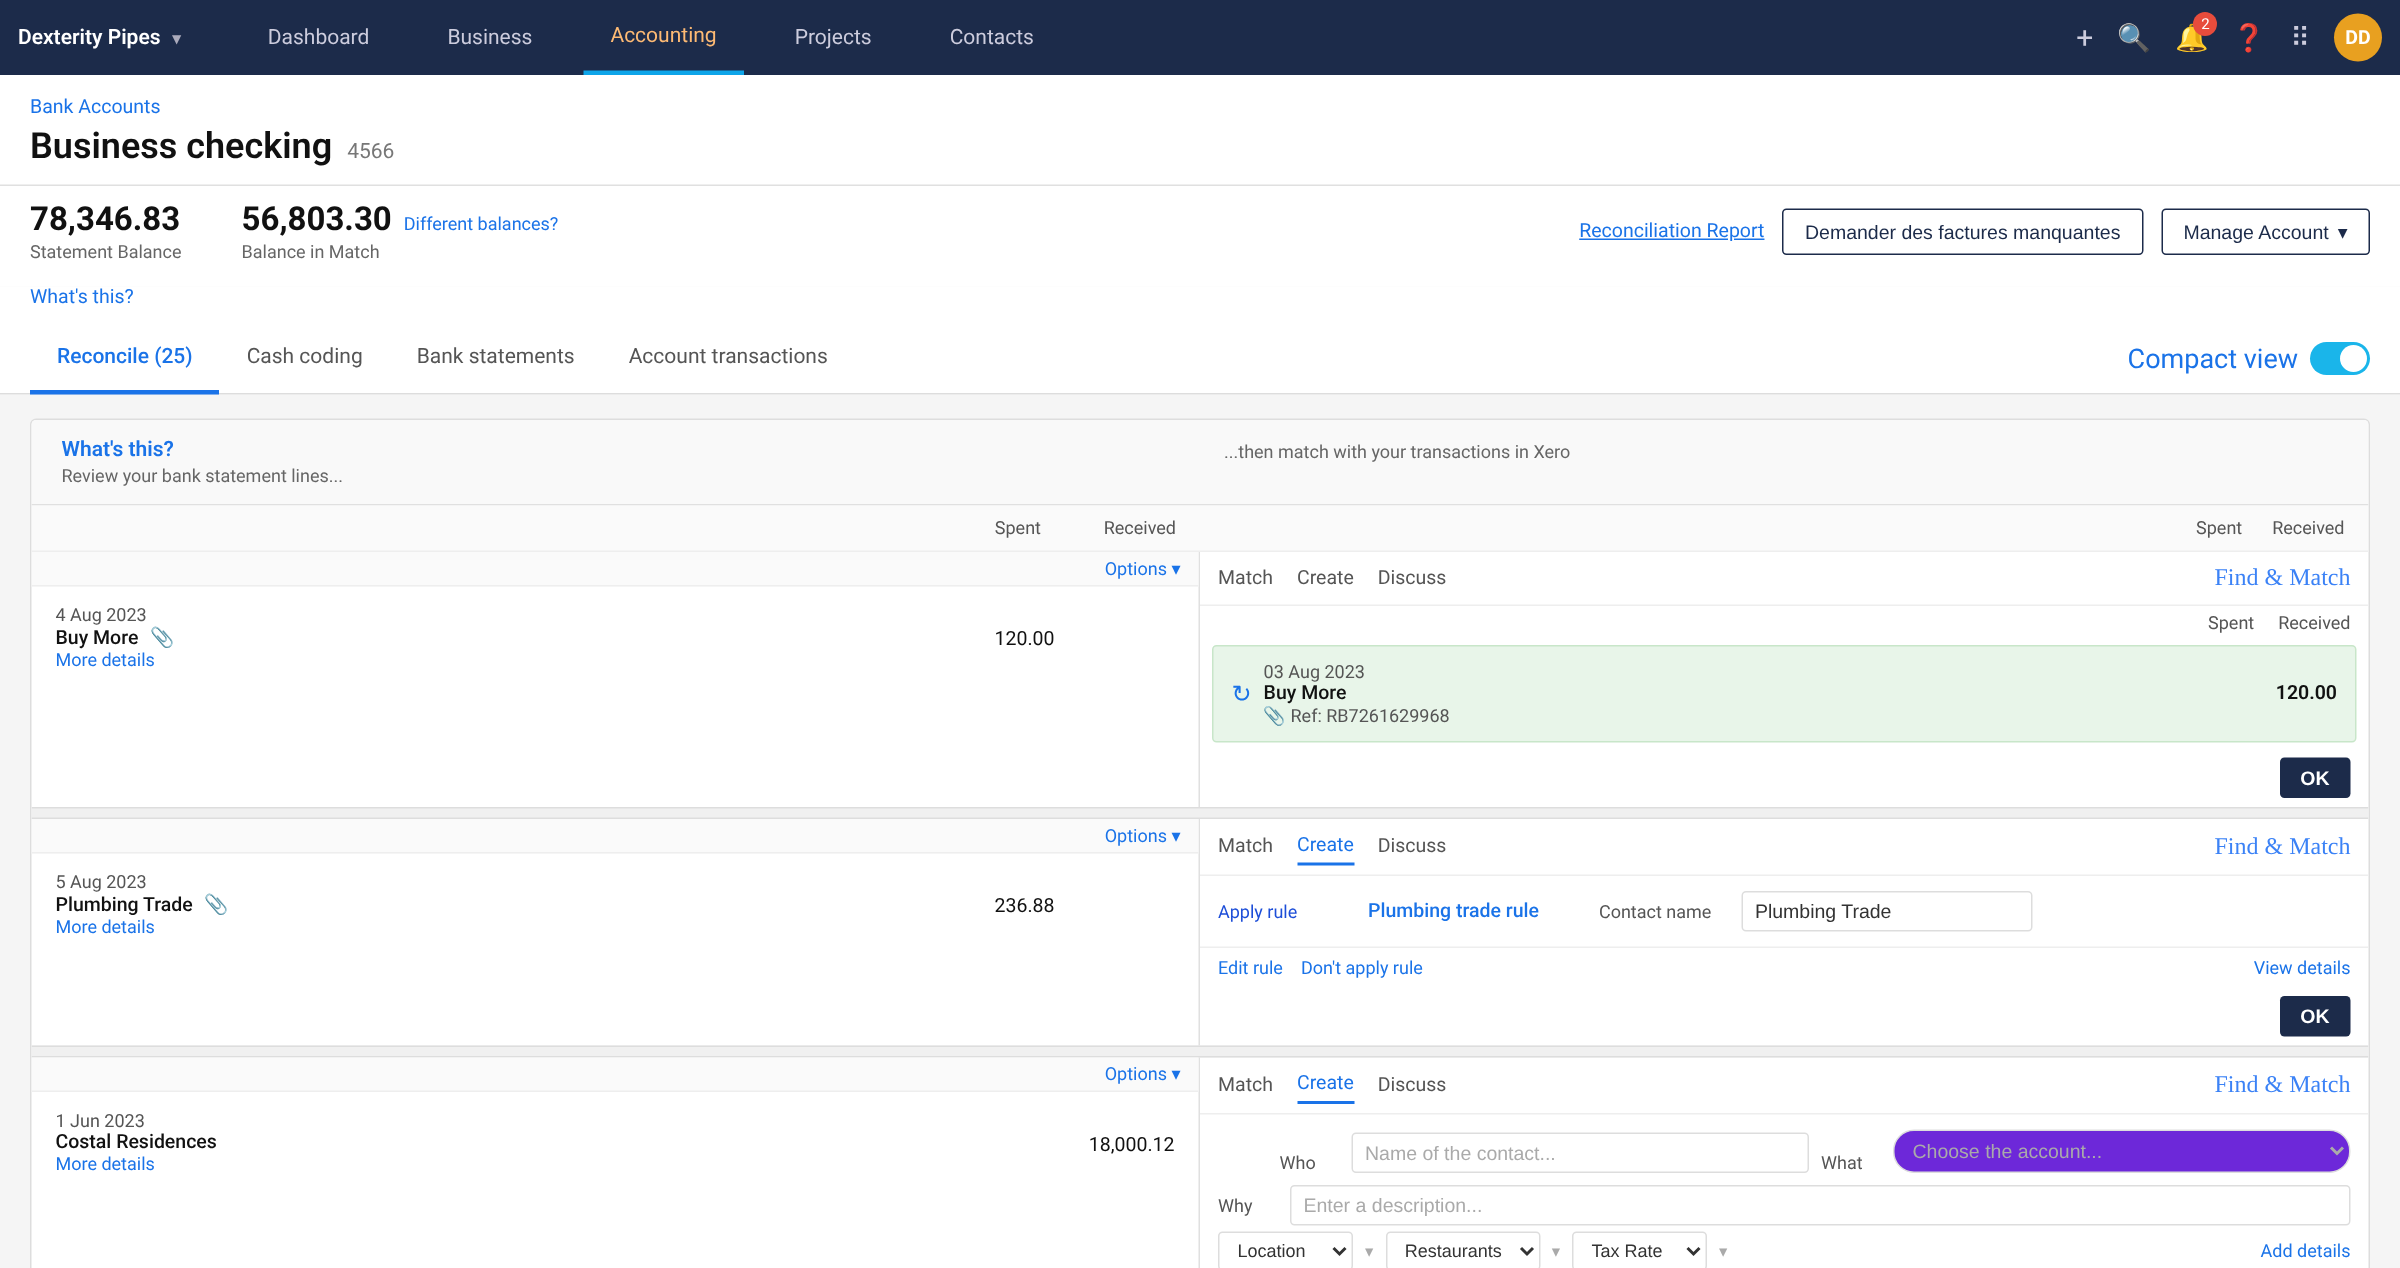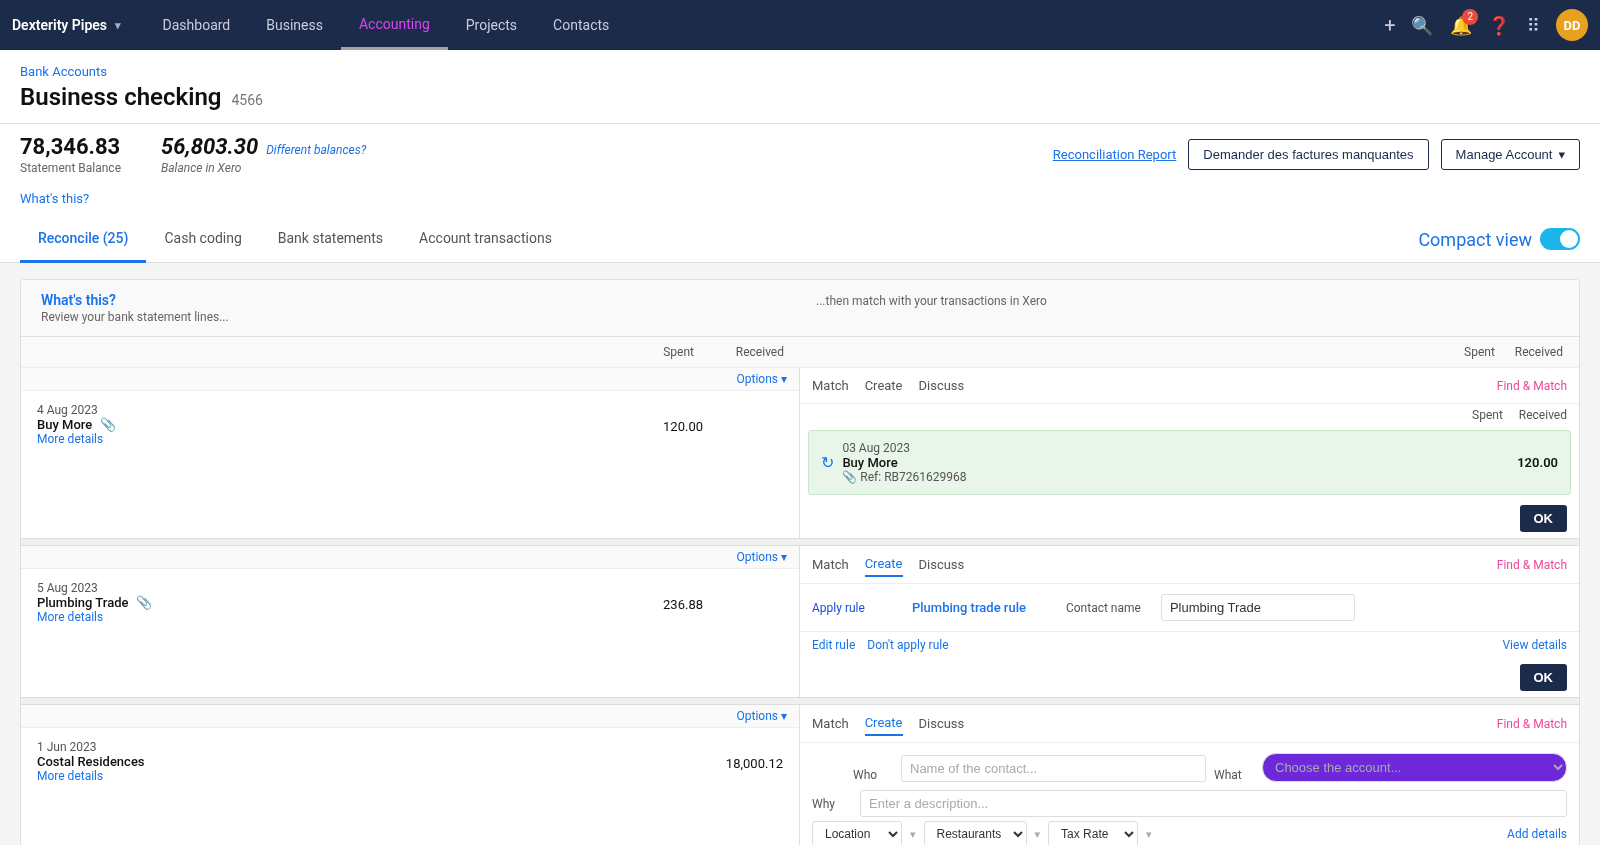--- a/index.html
+++ b/index.html
@@ -1,39 +1,39 @@
 <!DOCTYPE html>
 <html><head>
   <meta charset="utf-8">
   <style>
     * { box-sizing: border-box; margin: 0; padding: 0; }
     body { font-family: -apple-system, BlinkMacSystemFont, 'Segoe UI', Roboto, sans-serif; font-size: 13px; background: #f5f5f5; color: #333; }
 
     
-    .nav { background: #1c2b4a; display: flex; align-items: center; height: 50px; padding: 0 12px; gap: 0; }
+    .nav { background: #1c2b4a; display: flex; align-items: center; height: 50px; padding: 0 12px; gap: 16px; }
     .nav-brand { display: flex; align-items: center; gap: 6px; color: #fff; font-size: 14px; font-weight: 600; padding: 0 12px 0 0; cursor: pointer; white-space: nowrap; }
     .nav-item { color: #ccd; font-size: 14px; padding: 0 18px; height: 50px; display: flex; align-items: center; cursor: pointer; text-decoration: none; }
-    .nav-item.active { color: #d946ef; border-bottom: 3px solid #a3a3a3; }
+    .nav-item.active { color: #fdba74; border-bottom: 3px solid #0ea5e9; }
     .nav-right { margin-left: auto; display: flex; align-items: center; gap: 16px; }
     .nav-icon { color: #ccd; font-size: 18px; cursor: pointer; position: relative; }
     .badge { background: #e74c3c; color: #fff; border-radius: 50%; font-size: 10px; width: 16px; height: 16px; display: flex; align-items: center; justify-content: center; position: absolute; top: -6px; right: -6px; }
     .nav-avatar { width: 32px; height: 32px; background: #e8a020; border-radius: 50%; display: flex; align-items: center; justify-content: center; color: #fff; font-weight: 700; font-size: 13px; cursor: pointer; }
 
     
     .page-header { background: #fff; padding: 14px 20px 0 20px; border-bottom: 1px solid #e0e0e0; }
     .breadcrumb { color: #1a73e8; font-size: 13px; cursor: pointer; margin-bottom: 4px; }
     .page-title-row { display: flex; align-items: baseline; gap: 10px; margin-bottom: 12px; }
     .page-title { font-size: 24px; font-weight: 600; color: #111; }
     .account-number { font-size: 14px; color: #777; }
 
     
     .balance-row { display: flex; align-items: center; gap: 40px; padding: 10px 20px 16px 20px; background: #fff; }
     .balance-item .value { font-size: 22px; font-weight: 700; color: #111; }
     .balance-item .label { font-size: 12px; color: #666; margin-top: 2px; }
-    .balance-sep { display: flex; align-items: center; gap: 8px; font-style: italic; }
+    .balance-sep { display: flex; align-items: center; gap: 8px; }
     .balance-in-xero { font-size: 22px; font-weight: 700; color: #111; }
     .diff-link { color: #1a73e8; font-size: 12px; cursor: pointer; }
     .balance-actions { margin-left: auto; display: flex; align-items: center; gap: 12px; }
     .recon-report-link { color: #1a73e8; font-size: 13px; cursor: pointer; text-decoration: underline; }
     .btn-outline { border: 1px solid #1c2b4a; background: #fff; color: #1c2b4a; padding: 7px 14px; border-radius: 3px; cursor: pointer; font-size: 13px; }
     .btn-manage { border: 1px solid #1c2b4a; background: #fff; color: #1c2b4a; padding: 7px 14px; border-radius: 3px; cursor: pointer; font-size: 13px; display: flex; align-items: center; gap: 6px; }
     .whats-this { color: #1a73e8; font-size: 13px; cursor: pointer; padding: 0 20px 10px 20px; background: #fff; display: block; }
 
     
     .tabs-bar { background: #fff; display: flex; align-items: center; padding: 0 20px; border-bottom: 1px solid #ddd; }
@@ -65,21 +65,21 @@
     .tx-date { font-size: 12px; color: #555; }
     .tx-name { font-size: 13px; color: #111; font-weight: 500; }
     .tx-more { color: #1a73e8; font-size: 12px; cursor: pointer; }
     .tx-amount { min-width: 80px; text-align: right; padding: 12px 16px; font-size: 13px; color: #111; display: flex; align-items: center; justify-content: flex-end; }
     .tx-received { min-width: 80px; text-align: right; padding: 12px 16px; font-size: 13px; color: #111; display: flex; align-items: center; justify-content: flex-end; }
     .ok-btn { background: #1c2b4a; color: #fff; border: none; border-radius: 3px; padding: 6px 14px; font-size: 13px; font-weight: 600; cursor: pointer; }
     .attach-icon { color: #aaa; font-size: 13px; margin-left: 4px; }
     .match-tabs-bar { display: flex; align-items: center; padding: 6px 12px; border-bottom: 1px solid #eee; gap: 16px; }
     .match-tab { font-size: 13px; color: #555; cursor: pointer; padding: 4px 0; }
     .match-tab.active { color: #1a73e8; border-bottom: 2px solid #1a73e8; }
-    .match-find { margin-left: auto; color: #ec4899; font-size: 12px; cursor: pointer; }
+    .match-find { margin-left: auto; color: #3b82f6; font-size: 16px; cursor: pointer; font-family: Liberation Serif, serif; }
     .match-right-header { display: flex; justify-content: flex-end; gap: 16px; padding: 4px 12px; font-size: 12px; color: #555; }
 
     
     .matched-row { background: #e8f5e9; border: 1px solid #c8e6c9; margin: 4px 8px; border-radius: 3px; padding: 10px 12px; display: flex; align-items: center; }
     .matched-info { flex: 1; }
     .matched-date { font-size: 12px; color: #555; }
     .matched-name { font-size: 13px; color: #111; font-weight: 500; }
     .matched-ref { font-size: 12px; color: #555; }
     .matched-amount { font-size: 13px; font-weight: 600; color: #111; min-width: 70px; text-align: right; }
     .refresh-icon { color: #1a73e8; margin-right: 8px; font-size: 16px; }
@@ -153,21 +153,21 @@
   <div class="balance-item">
     <div class="value">78,346.83</div>
     <div class="label">Statement Balance</div>
   </div>
   <div class="balance-sep">
     <div class="balance-item">
       <div style="display:flex;align-items:baseline;gap:8px;">
         <div class="balance-in-xero">56,803.30</div>
         <span class="diff-link">Different balances?</span>
       </div>
-      <div class="label">Balance in Xero</div>
+      <div class="label">Balance in Match</div>
     </div>
   </div>
   <div class="balance-actions">
     <span class="recon-report-link">Reconciliation Report</span>
     <button class="btn-outline">Demander des factures manquantes</button>
     <button class="btn-manage">
       <span>Manage Account</span>
       <span>▾</span>
     </button>
   </div>

